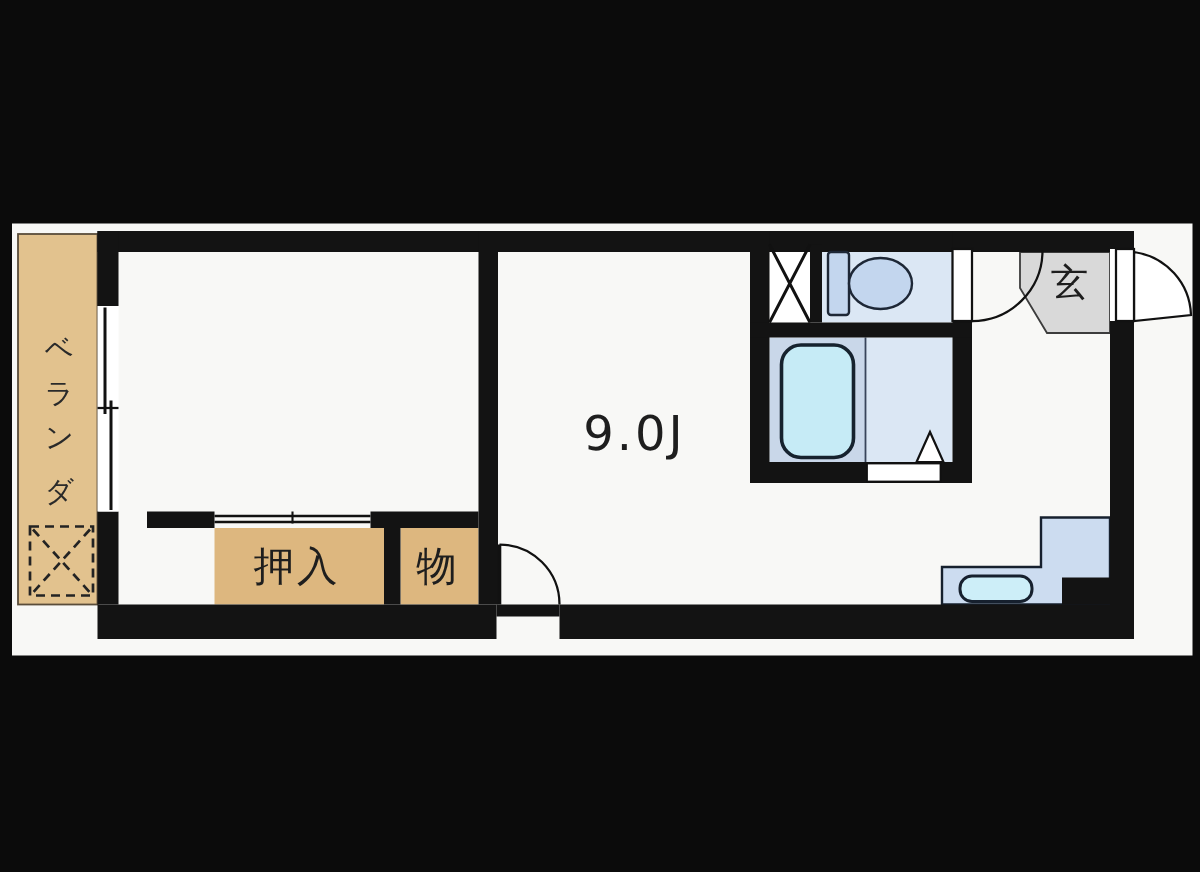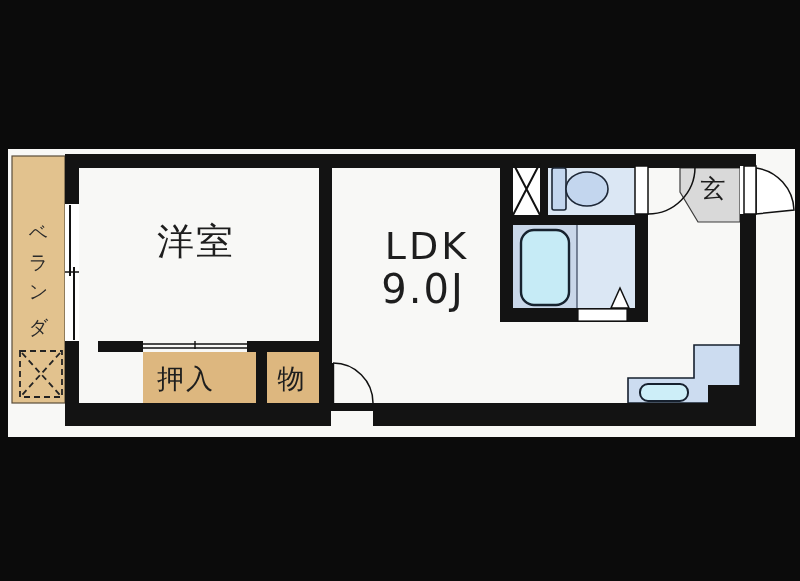--- a/index.html
+++ b/index.html
@@ -5,21 +5,21 @@
   html,body{margin:0;padding:0;background:#0b0b0b;}
   #stage{position:relative;width:800px;height:581px;background:#0b0b0b;overflow:hidden;
          font-family:"DejaVu Sans","Liberation Sans",sans-serif;}
   .plan-bg{position:absolute;left:8px;top:149px;width:787px;height:288px;background:#f8f8f6;}
   svg{position:absolute;left:0;top:0;}
   .lbl{position:absolute;transform:translate(-50%,-50%);color:#1e1e1e;white-space:nowrap;
        text-align:center;line-height:1;}
   .lbl-room{font-size:37px;letter-spacing:2px;}
   .lbl-size{font-size:35px;letter-spacing:1px;}
   .lbl-ldk{font-size:38px;letter-spacing:3px;}
-  .lbl-ldksize{font-size:40px;letter-spacing:2px;}
+  .lbl-ldksize{font-size:32px;letter-spacing:2px;}
   .lbl-closet{font-size:27px;letter-spacing:2px;}
   .lbl-genkan{font-size:25px;}
   .lbl-balcony{writing-mode:vertical-rl;text-orientation:upright;font-size:19px;
                letter-spacing:9px;color:#2a2a2a;}
 </style>
 </head>
 <body>
 
 <div id="stage">
   <div class="plan-bg"></div>
@@ -101,19 +101,17 @@
     <g>
       <rect x="740" y="166" width="16" height="48" fill="#ffffff"></rect>
       <path d="M756,168 A44,44 0 0 1 794,210 L756,214 Z" fill="#ffffff" stroke="#111" stroke-width="1.5"></path>
       <rect x="744" y="166" width="12" height="48" fill="#ffffff" stroke="#111" stroke-width="1.5"></rect>
     </g>
 
     <rect x="640" y="384" width="48" height="17" rx="8" stroke="#16202e" stroke-width="2" fill="#cdeef8"></rect>
   </svg>
 
   <div class="lbl lbl-balcony" style="left:39px;top:272px;">ベランダ</div>
-  <div class="lbl lbl-room" style="left:196px;top:241px;">洋室</div>
-  <div class="lbl lbl-ldk" style="left:427px;top:246px;">LDK</div>
   <div class="lbl lbl-ldksize" style="left:423px;top:289px;">9.0J</div>
-  <div class="lbl lbl-closet" style="left:186px;top:378px;">押入</div>
+  <div class="lbl lbl-closet" style="left:198px;top:378px;">押入</div>
   <div class="lbl lbl-closet" style="left:292px;top:378px;">物</div>
   <div class="lbl lbl-genkan" style="left:713px;top:188px;">玄</div>
 </div>
 
 </body></html>

